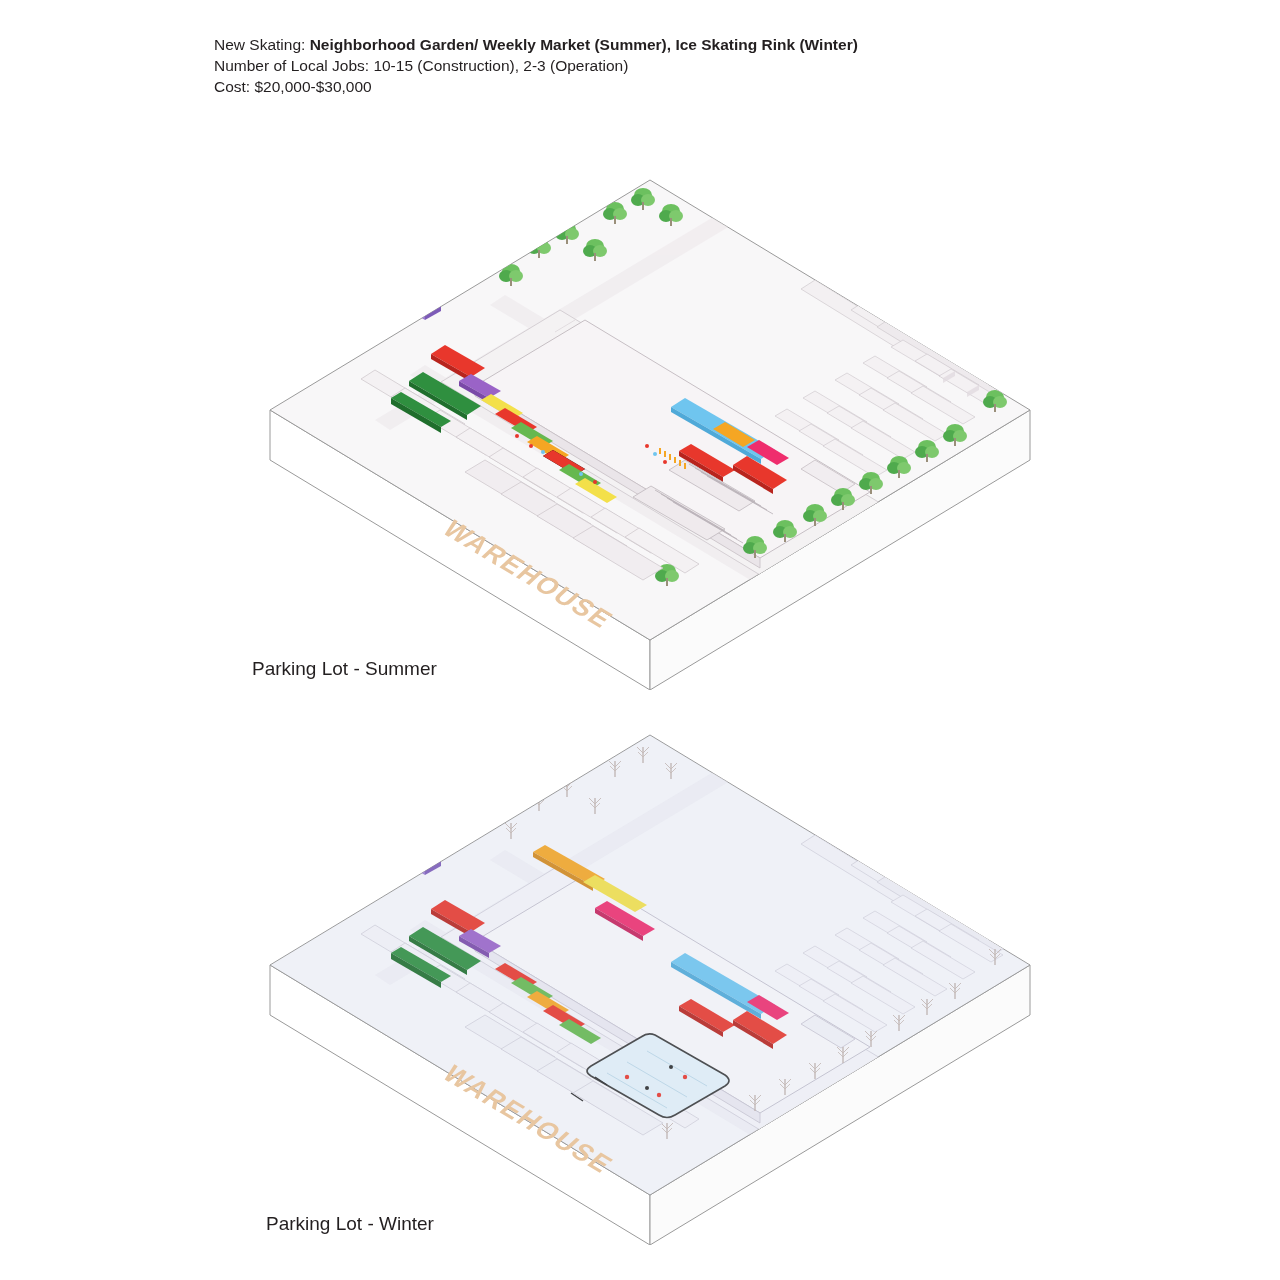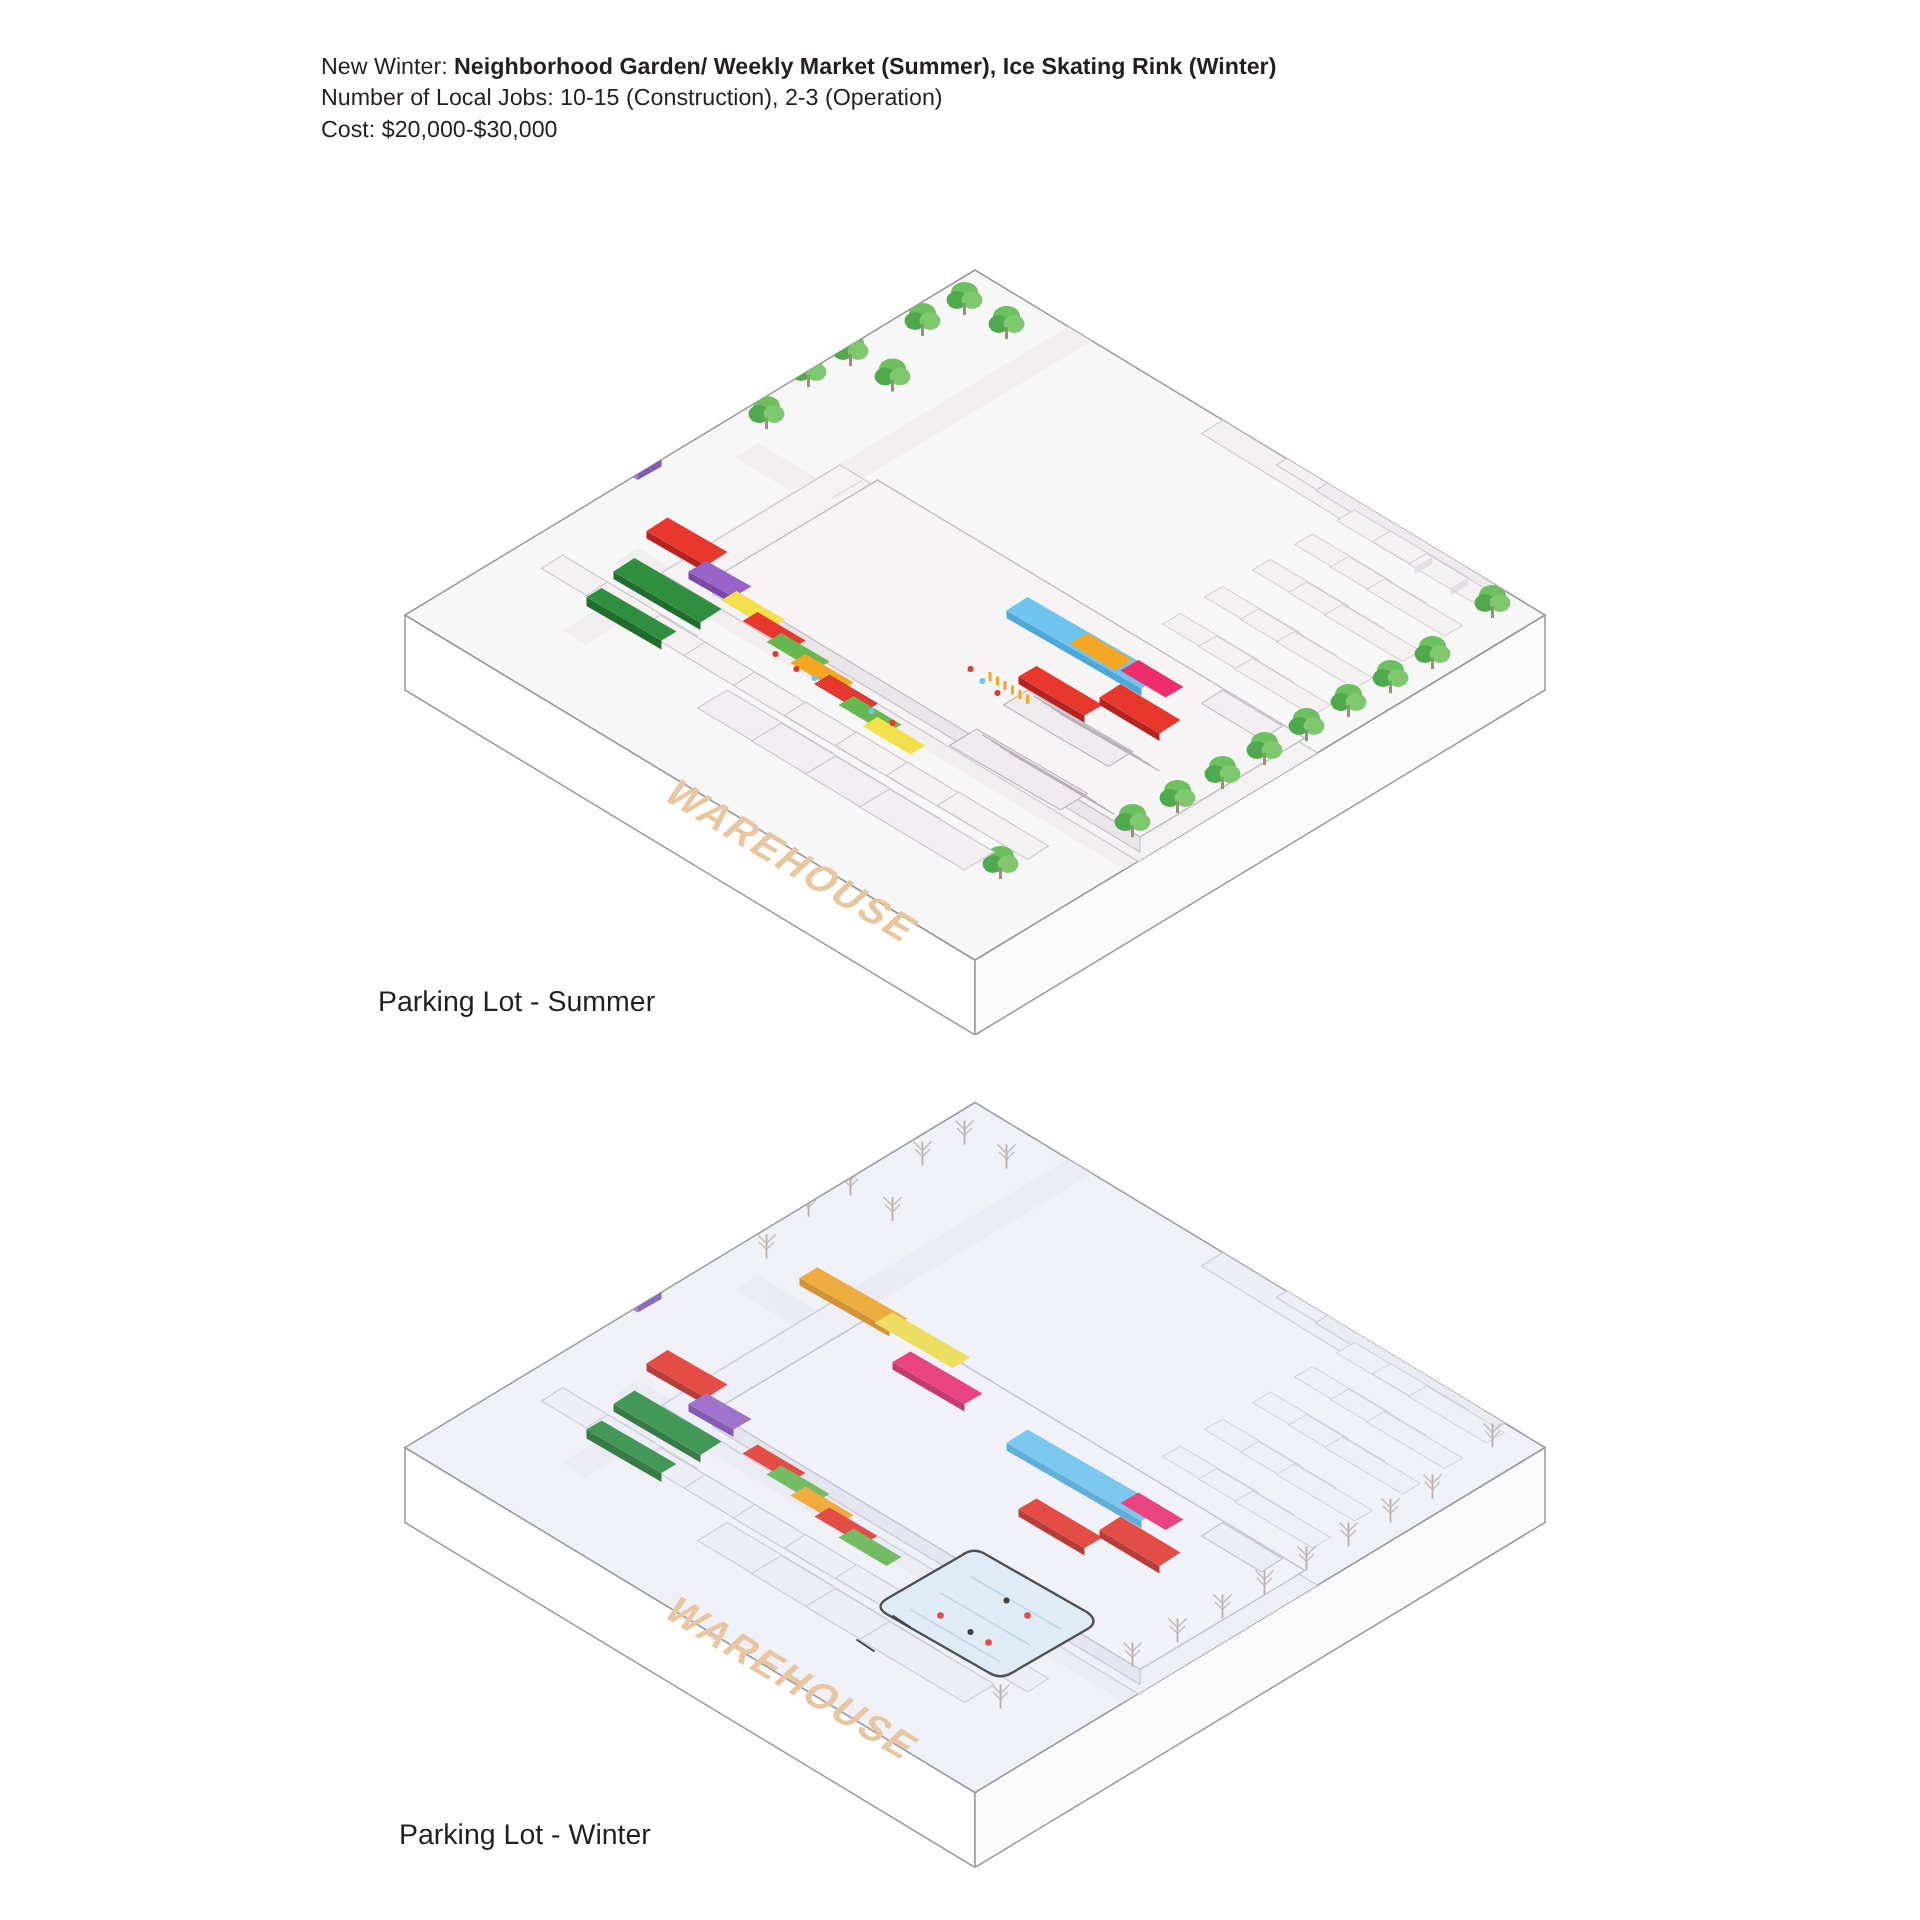--- a/index.html
+++ b/index.html
@@ -83,21 +83,21 @@
   #warehouse-label-winter {
     left: 459px; top: 345px;
     transform: rotate(31deg) skewX(-16deg);
   }
 </style>
 </head>
 <body>
 
 <div class="header">
   <p class="meta-line">
-    <span>New Winter: </span><span class="strong">Neighborhood Garden/ Weekly Market (Summer),  Ice Skating Rink (Winter)</span>
+    <span>New Skating: </span><span class="strong">Neighborhood Garden/ Weekly Market (Summer),  Ice Skating Rink (Winter)</span>
   </p>
   <p class="meta-line">Number of Local Jobs: 10-15 (Construction), 2-3 (Operation)</p>
   <p class="meta-line">Cost: $20,000-$30,000</p>
 </div>
 
 <div class="scene" id="scene-summer">
 
   <div class="iso-stage">
     <svg class="iso-svg" width="790" height="530" viewBox="0 0 790 530" xmlns="http://www.w3.org/2000/svg">
       <defs>

